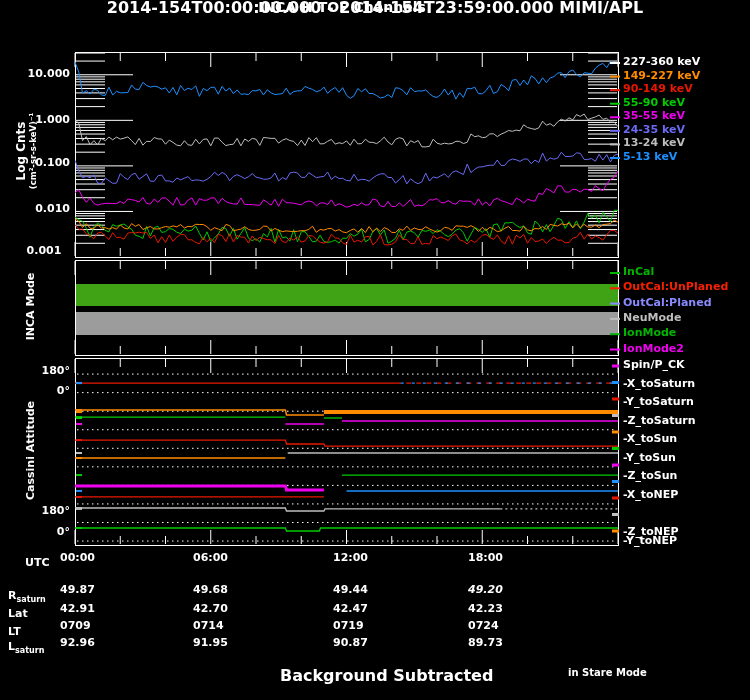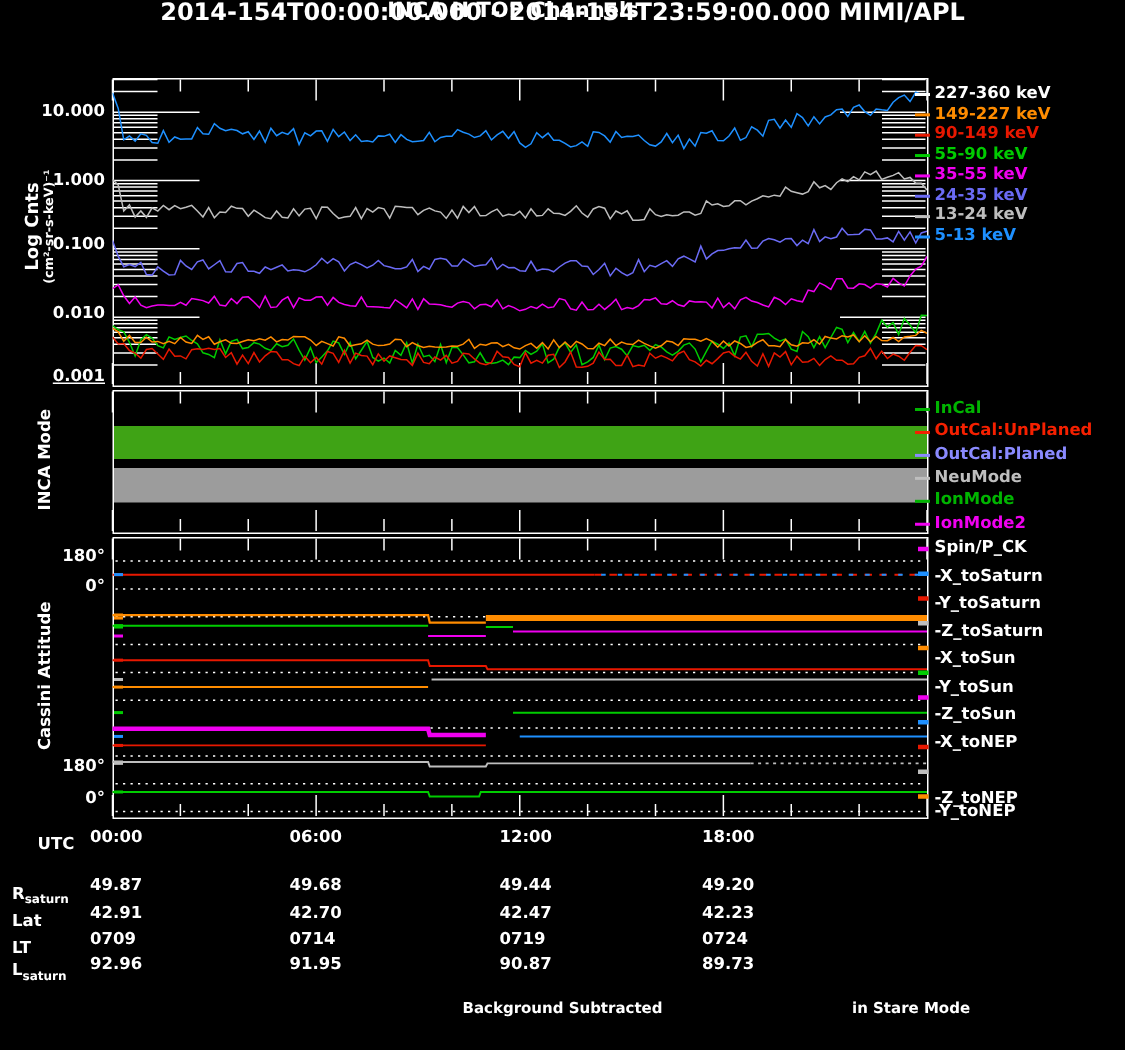--- a/index.html
+++ b/index.html
@@ -285,21 +285,21 @@
   <div class="rot" style="left:-15px;top:300px;width:90px;font-size:11px;">INCA Mode</div>
   <div class="rot" style="left:-35px;top:444px;width:130px;font-size:11px;">Cassini Attitude</div>
 
   <div class="t" style="left:8px;top:557px;margin-left:17px;">UTC</div>
 
   <div id="labels">
       <div class="t" style="left:18px;top:68px;width:52px;text-align:right;">10.000</div>
       <div class="t" style="left:18px;top:114px;width:52px;text-align:right;">1.000</div>
       <div class="t" style="left:18px;top:157px;width:52px;text-align:right;">0.100</div>
       <div class="t" style="left:18px;top:203px;width:52px;text-align:right;">0.010</div>
-      <div class="t" style="left:18px;top:245px;width:52px;text-align:right;text-decoration:underline;">0.001</div>
+      <div class="t" style="left:18px;top:245px;width:52px;text-align:center;">0.001</div>
       <div class="t" style="left:26px;top:365px;width:44px;text-align:right;">180°</div>
       <div class="t" style="left:26px;top:385px;width:44px;text-align:right;">0°</div>
       <div class="t" style="left:26px;top:505px;width:44px;text-align:right;">180°</div>
       <div class="t" style="left:26px;top:526px;width:44px;text-align:right;">0°</div>
       <div class="t" style="left:623px;top:56px;color:#FFFFFF;">227-360 keV</div>
       <div class="t" style="left:623px;top:69.57px;color:#FF8C00;">149-227 keV</div>
       <div class="t" style="left:623px;top:83.14px;color:#E81800;">90-149 keV</div>
       <div class="t" style="left:623px;top:96.71000000000001px;color:#00CC00;">55-90 keV</div>
       <div class="t" style="left:623px;top:110.28px;color:#F000F0;">35-55 keV</div>
       <div class="t" style="left:623px;top:123.85px;color:#6B6BF5;">24-35 keV</div>
@@ -322,33 +322,33 @@
       <div class="t" style="left:623px;top:507.4px;margin-top:28px;">-Y_toNEP</div>
       <div class="t" style="left:623px;top:525.95px;">-Z_toNEP</div>
       <div class="t" style="left:60px;top:552px;">00:00</div>
       <div class="t" style="left:193px;top:552px;">06:00</div>
       <div class="t" style="left:333px;top:552px;">12:00</div>
       <div class="t" style="left:468px;top:552px;">18:00</div>
       <div class="t" style="left:8px;top:590px;"><span>R</span><sub>saturn</sub></div>
       <div class="t" style="left:60px;top:584px;">49.87</div>
       <div class="t" style="left:193px;top:584px;">49.68</div>
       <div class="t" style="left:333px;top:584px;">49.44</div>
-      <div class="t" style="left:468px;top:584px;">49.20</div>
+      <div class="t" style="left:468px;top:584px;font-style:italic;">49.20</div>
       <div class="t" style="left:8px;top:608px;"><span>Lat</span></div>
       <div class="t" style="left:60px;top:603px;">42.91</div>
       <div class="t" style="left:193px;top:603px;">42.70</div>
       <div class="t" style="left:333px;top:603px;">42.47</div>
       <div class="t" style="left:468px;top:603px;">42.23</div>
       <div class="t" style="left:8px;top:626px;"><span>LT</span></div>
       <div class="t" style="left:60px;top:620px;">0709</div>
       <div class="t" style="left:193px;top:620px;">0714</div>
       <div class="t" style="left:333px;top:620px;">0719</div>
       <div class="t" style="left:468px;top:620px;">0724</div>
       <div class="t" style="left:8px;top:641px;"><span>L</span><sub>saturn</sub></div>
       <div class="t" style="left:60px;top:637px;">92.96</div>
       <div class="t" style="left:193px;top:637px;">91.95</div>
       <div class="t" style="left:333px;top:637px;">90.87</div>
       <div class="t" style="left:468px;top:637px;">89.73</div>
     </div>
 
-  <div class="t" style="left:280px;top:668px;width:190px;text-align:center;font-size:10px;">Background Subtracted</div>
+  <div class="t" style="left:280px;top:668px;width:190px;text-align:left;font-size:16px;">Background Subtracted</div>
   <div class="t" style="left:568px;top:668px;font-size:10px;">in Stare Mode</div>
 </div>
 
 </body></html>

